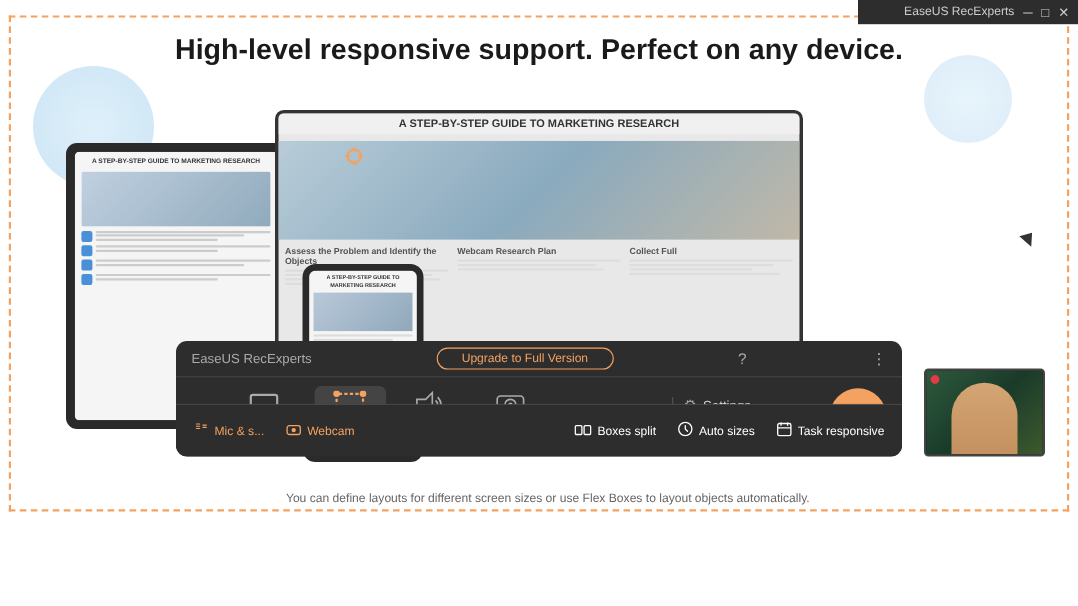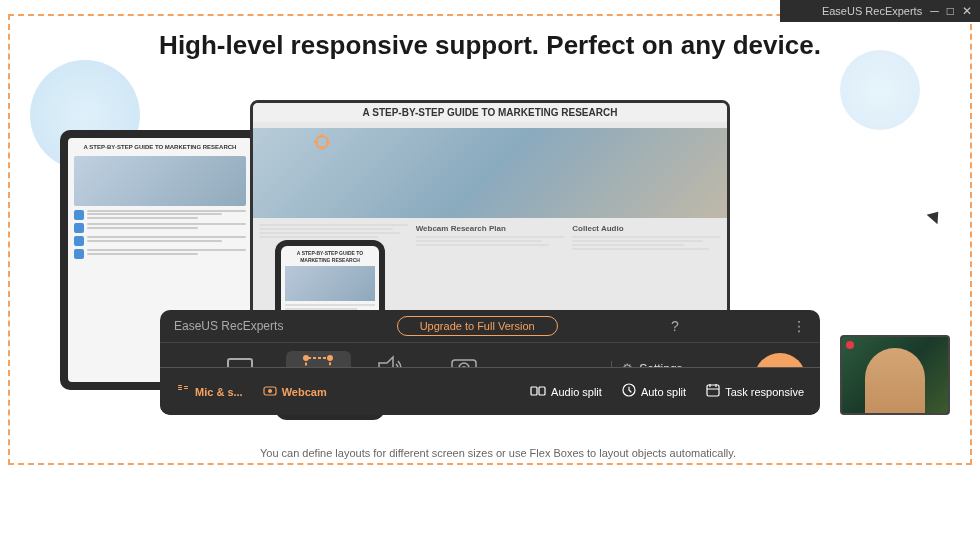--- a/index.html
+++ b/index.html
@@ -472,21 +472,21 @@
       cursor: pointer;
     }
     .status-icon {
       font-size: 14px;
     }
     .status-icon.orange { color: #f4a261; }
     .status-icon.white { color: #fff; }
     .status-label {
       font-size: 11px;
     }
-    .status-label.orange { color: #f4a261; font-weight: 700; }
+    .status-label.orange { color: #f4a261; font-weight: 400; }
     .status-label.white { color: #fff; }
     .status-divider {
       flex: 1;
     }
 
     
     .webcam-thumb {
       position: absolute;
       bottom: 50px;
       right: 30px;
@@ -619,33 +619,34 @@
 
     <div class="laptop">
       <div class="laptop-screen">
         <div class="laptop-screen-inner">
           <div class="laptop-doc-title">A STEP-BY-STEP GUIDE TO MARKETING RESEARCH</div>
           <div class="laptop-doc-image">
             <div style="width:100%;height:100%;background:linear-gradient(135deg,#b8ccd8 0%,#8aaabe 50%,#c0b8a8 100%);"></div>
           </div>
           <div class="laptop-doc-cols">
             <div class="laptop-doc-col">
+              <div class="laptop-doc-col-title">Assess the Problem and Identify the Objects</div>
               <div class="laptop-doc-line" style="width:100%"></div>
               <div class="laptop-doc-line" style="width:90%"></div>
               <div class="laptop-doc-line" style="width:95%"></div>
               <div class="laptop-doc-line" style="width:80%"></div>
             </div>
             <div class="laptop-doc-col">
               <div class="laptop-doc-col-title">Webcam Research Plan</div>
               <div class="laptop-doc-line" style="width:100%"></div>
               <div class="laptop-doc-line" style="width:85%"></div>
               <div class="laptop-doc-line" style="width:90%"></div>
             </div>
             <div class="laptop-doc-col">
-              <div class="laptop-doc-col-title">Collect Audio</div>
+              <div class="laptop-doc-col-title">Collect Full</div>
               <div class="laptop-doc-line" style="width:100%"></div>
               <div class="laptop-doc-line" style="width:88%"></div>
               <div class="laptop-doc-line" style="width:75%"></div>
               <div class="laptop-doc-line" style="width:92%"></div>
             </div>
           </div>
         </div>
       </div>
       <div class="laptop-base"></div>
     </div>
@@ -788,31 +789,31 @@
 
       <div class="status-divider"></div>
 
       <div class="status-item">
         <span class="status-icon white">
           <svg width="16" height="12" viewBox="0 0 16 12" fill="none">
             <rect x="1" y="2" width="6" height="8" rx="1" stroke="#fff" stroke-width="1.2" fill="none"></rect>
             <rect x="9" y="2" width="6" height="8" rx="1" stroke="#fff" stroke-width="1.2" fill="none"></rect>
           </svg>
         </span>
-        <span class="status-label white">Audio split</span>
+        <span class="status-label white">Boxes split</span>
       </div>
 
       <div class="status-item">
         <span class="status-icon white">
           <svg width="14" height="14" viewBox="0 0 14 14" fill="none">
             <circle cx="7" cy="7" r="6" stroke="#fff" stroke-width="1.2" fill="none"></circle>
             <polyline points="7,4 7,7 9,9" stroke="#fff" stroke-width="1.2" stroke-linecap="round"></polyline>
           </svg>
         </span>
-        <span class="status-label white">Auto split</span>
+        <span class="status-label white">Auto sizes</span>
       </div>
 
       <div class="status-item">
         <span class="status-icon white">
           <svg width="14" height="14" viewBox="0 0 14 14" fill="none">
             <rect x="1" y="2" width="12" height="11" rx="1.5" stroke="#fff" stroke-width="1.2" fill="none"></rect>
             <line x1="4" y1="1" x2="4" y2="4" stroke="#fff" stroke-width="1.2"></line>
             <line x1="10" y1="1" x2="10" y2="4" stroke="#fff" stroke-width="1.2"></line>
             <line x1="1" y1="6" x2="13" y2="6" stroke="#fff" stroke-width="1"></line>
           </svg>

